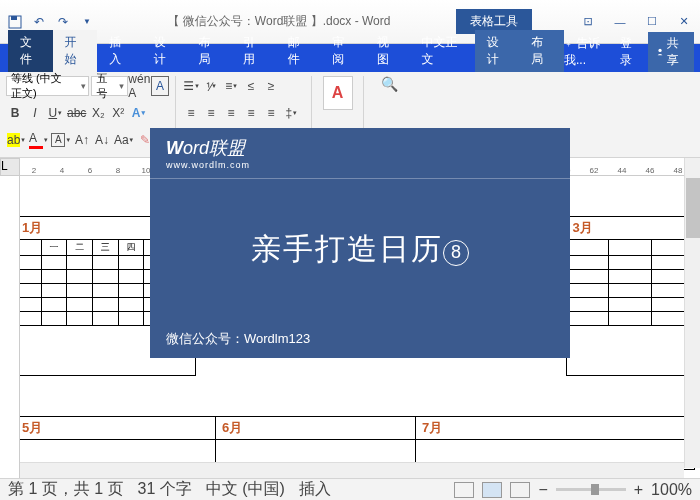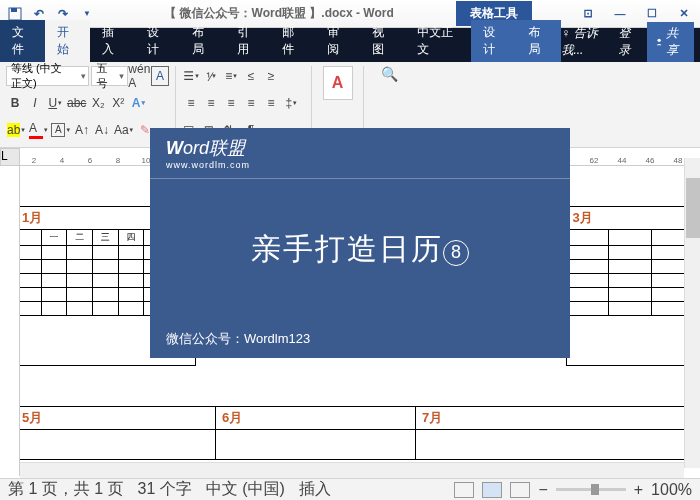--- a/index.html
+++ b/index.html
@@ -1,29 +1,29 @@
 <!DOCTYPE html>
 <html><head>
 <meta charset="utf-8">
 <style>
 * { margin: 0; padding: 0; box-sizing: border-box; font-family: "Microsoft YaHei", sans-serif; }
 body { width: 700px; height: 500px; background: #fff; overflow: hidden; position: relative; font-size: 12px; }
-.titlebar { height: 28px; background: linear-gradient(#fff, #f5f5f5); display: flex; align-items: center; border-bottom: 1px solid #d4d4d4; font-weight: bold; }
+.titlebar { height: 44px; background: linear-gradient(#fff, #f5f5f5); display: flex; align-items: center; border-bottom: 1px solid #d4d4d4; }
 .qat { display: flex; gap: 2px; padding: 0 4px; }
 .qat-btn { width: 22px; height: 22px; display: flex; align-items: center; justify-content: center; color: #2b579a; }
 .title-text { flex: 1; text-align: center; color: #666; font-size: 12px; }
 .table-tools { background: #2b579a; color: #fff; padding: 4px 14px; font-size: 12px; }
 .win-controls { display: flex; }
 .win-btn { width: 32px; height: 24px; display: flex; align-items: center; justify-content: center; color: #2b579a; font-size: 11px; }
-.tabs { height: 34px; background: #0f172a; display: flex; align-items: flex-end; padding-left: 0; }
+.tabs { height: 28px; background: #1d4ed8; display: flex; align-items: flex-end; padding-left: 8px; }
 .tab { padding: 4px 12px; color: #fff; font-size: 12px; cursor: pointer; }
 .tab.active { background: #f3f3f3; color: #2b579a; }
 .tab.context { background: #3b67aa; }
 .tabs-right { margin-left: auto; display: flex; align-items: center; color: #fff; padding-right: 6px; gap: 8px; }
-.tabs-right span { font-size: 12px; font-style: italic; }
+.tabs-right span { font-size: 12px; }
 .share-btn { background: #3b67aa; padding: 3px 8px; display: flex; align-items: center; gap: 3px; }
 .ribbon { height: 86px; background: #f3f3f3; border-bottom: 1px solid #d4d4d4; display: flex; padding: 4px 6px; gap: 6px; }
 .ribbon-group { display: flex; flex-direction: column; justify-content: space-between; border-right: 1px solid #d4d4d4; padding-right: 6px; }
 .group-label { text-align: center; font-size: 11px; color: #666; }
 .paste-btn { width: 40px; display: flex; flex-direction: column; align-items: center; gap: 2px; color: #444; }
 .paste-icon { width: 28px; height: 32px; background: #fff; border: 1px solid #ccc; position: relative; }
 .paste-icon::before { content: ""; position: absolute; top: -4px; left: 6px; width: 14px; height: 8px; background: #f4b860; border: 1px solid #b08020; border-radius: 2px; }
 .font-group { width: 170px; }
 .font-row { display: flex; gap: 2px; margin-bottom: 3px; align-items: center; }
 .combo { background: #fff; border: 1px solid #ccc; padding: 1px 16px 1px 4px; font-size: 11px; height: 20px; display: flex; align-items: center; position: relative; }

